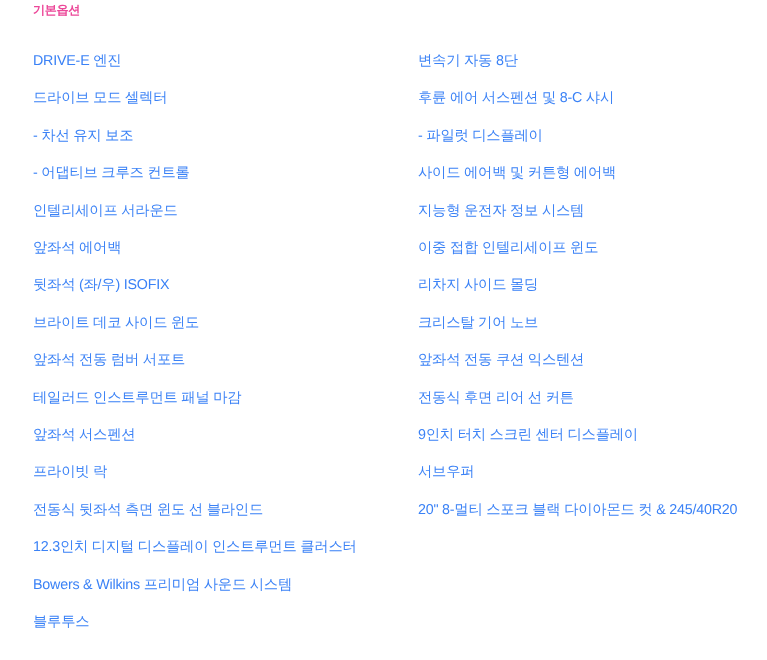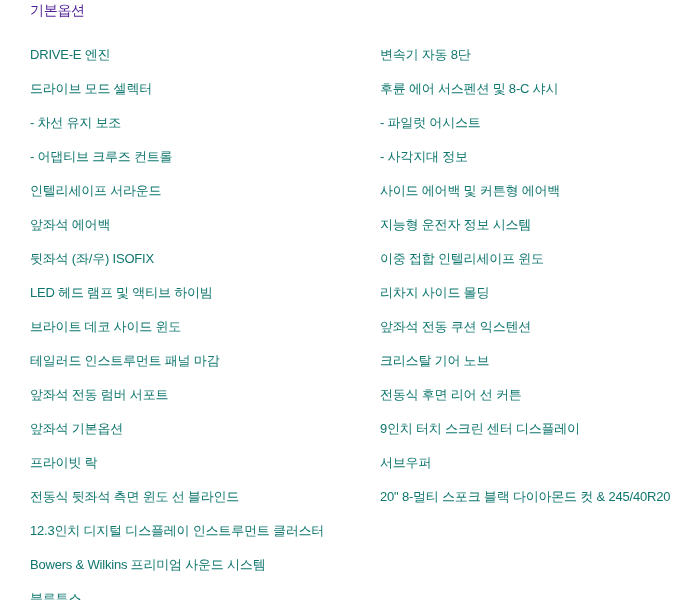--- a/index.html
+++ b/index.html
@@ -17,23 +17,23 @@
   #page {
     position: relative;
     width: 697px;
     height: 600px;
     box-sizing: border-box;
   }
   #section-title {
     position: absolute;
     left: 30px;
     top: 2px;
-    font-size: 14px;
-    font-weight: normal;
-    color: #4c1d95;
+    font-size: 11px;
+    font-weight: bold;
+    color: #ec4899;
     letter-spacing: -0.3px;
   }
   #columns {
     position: absolute;
     left: 0;
     top: 38px;
     width: 697px;
     display: flex;
     flex-direction: row;
   }
@@ -48,21 +48,21 @@
   }
   .spec-column.right {
     width: 357px;
     padding-left: 40px;
     box-sizing: border-box;
   }
   .spec-item {
     height: 34px;
     line-height: 34px;
     font-size: 13px;
-    color: #0f766e;
+    color: #3b82f6;
     white-space: nowrap;
     letter-spacing: -0.2px;
   }
 </style>
 </head>
 <body>
 
 <div id="page">
 
   <div id="section-title">기본옵션</div>
@@ -70,44 +70,42 @@
   <div id="columns">
 
     <div class="spec-column left">
       <div class="spec-item">DRIVE-E 엔진</div>
       <div class="spec-item">드라이브 모드 셀렉터</div>
       <div class="spec-item">- 차선 유지 보조</div>
       <div class="spec-item">- 어댑티브 크루즈 컨트롤</div>
       <div class="spec-item">인텔리세이프 서라운드</div>
       <div class="spec-item">앞좌석 에어백</div>
       <div class="spec-item">뒷좌석 (좌/우) ISOFIX</div>
-      <div class="spec-item">LED 헤드 램프 및 액티브 하이빔</div>
       <div class="spec-item">브라이트 데코 사이드 윈도</div>
+      <div class="spec-item">앞좌석 전동 럼버 서포트</div>
       <div class="spec-item">테일러드 인스트루먼트 패널 마감</div>
-      <div class="spec-item">앞좌석 전동 럼버 서포트</div>
-      <div class="spec-item">앞좌석 기본옵션</div>
+      <div class="spec-item">앞좌석 서스펜션</div>
       <div class="spec-item">프라이빗 락</div>
       <div class="spec-item">전동식 뒷좌석 측면 윈도 선 블라인드</div>
       <div class="spec-item">12.3인치 디지털 디스플레이 인스트루먼트 클러스터</div>
       <div class="spec-item">Bowers &amp; Wilkins 프리미엄 사운드 시스템</div>
       <div class="spec-item">블루투스</div>
 
     </div>
 
     <div class="spec-column right">
       <div class="spec-item">변속기 자동 8단</div>
       <div class="spec-item">후륜 에어 서스펜션 및 8-C 샤시</div>
-      <div class="spec-item">- 파일럿 어시스트</div>
-      <div class="spec-item">- 사각지대 정보</div>
+      <div class="spec-item">- 파일럿 디스플레이</div>
       <div class="spec-item">사이드 에어백 및 커튼형 에어백</div>
       <div class="spec-item">지능형 운전자 정보 시스템</div>
       <div class="spec-item">이중 접합 인텔리세이프 윈도</div>
       <div class="spec-item">리차지 사이드 몰딩</div>
+      <div class="spec-item">크리스탈 기어 노브</div>
       <div class="spec-item">앞좌석 전동 쿠션 익스텐션</div>
-      <div class="spec-item">크리스탈 기어 노브</div>
       <div class="spec-item">전동식 후면 리어 선 커튼</div>
       <div class="spec-item">9인치 터치 스크린 센터 디스플레이</div>
       <div class="spec-item">서브우퍼</div>
       <div class="spec-item">20" 8-멀티 스포크 블랙 다이아몬드 컷 &amp; 245/40R20</div>
 
     </div>
 
   </div>
 </div>
 

